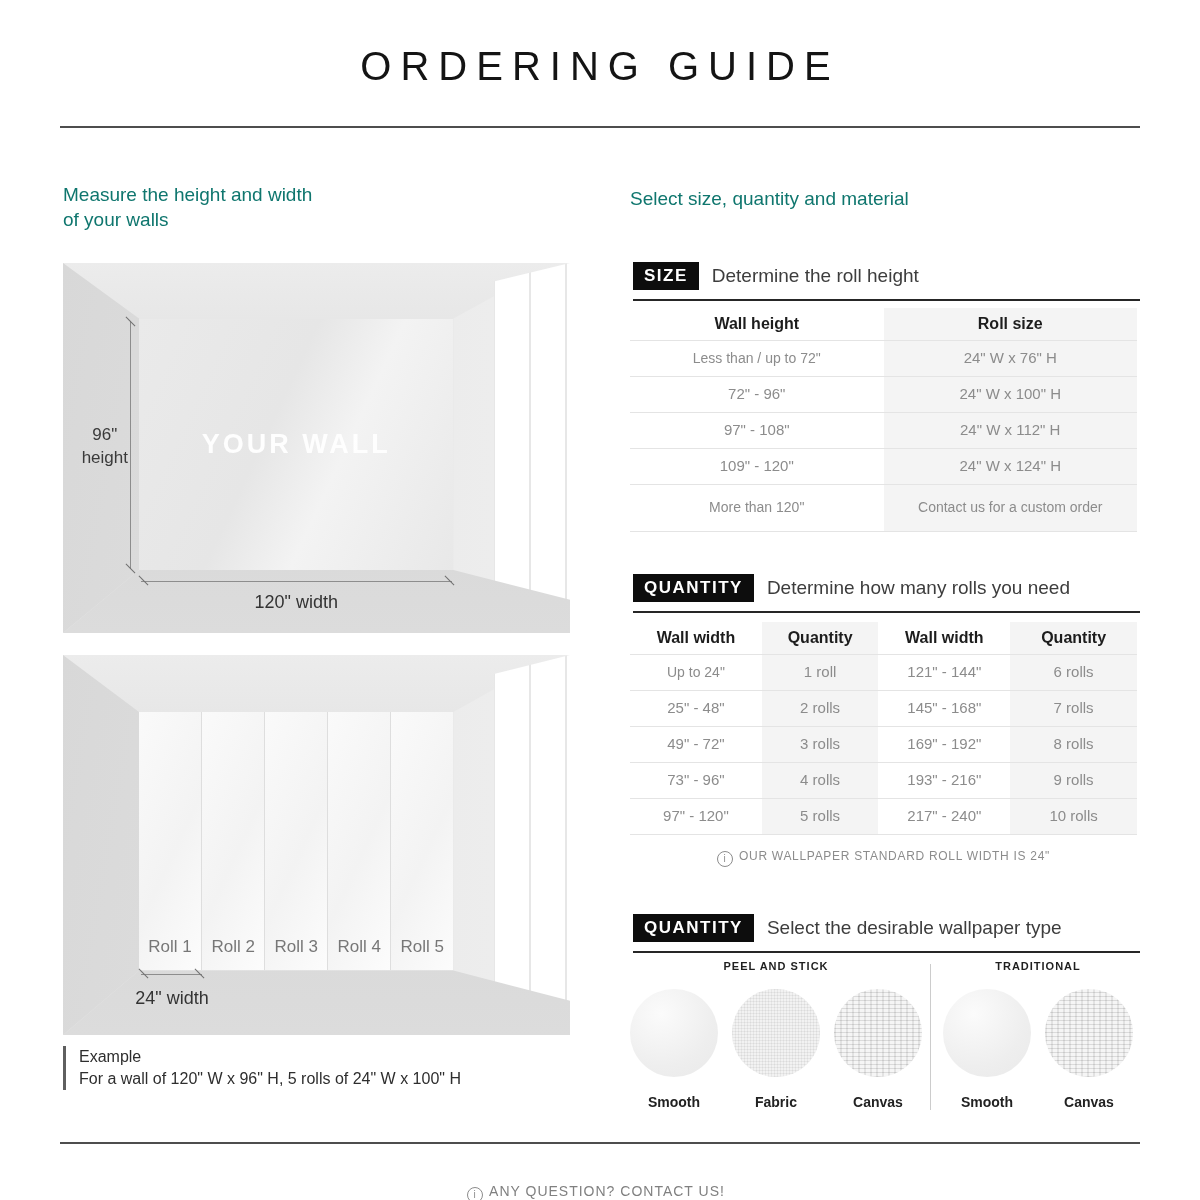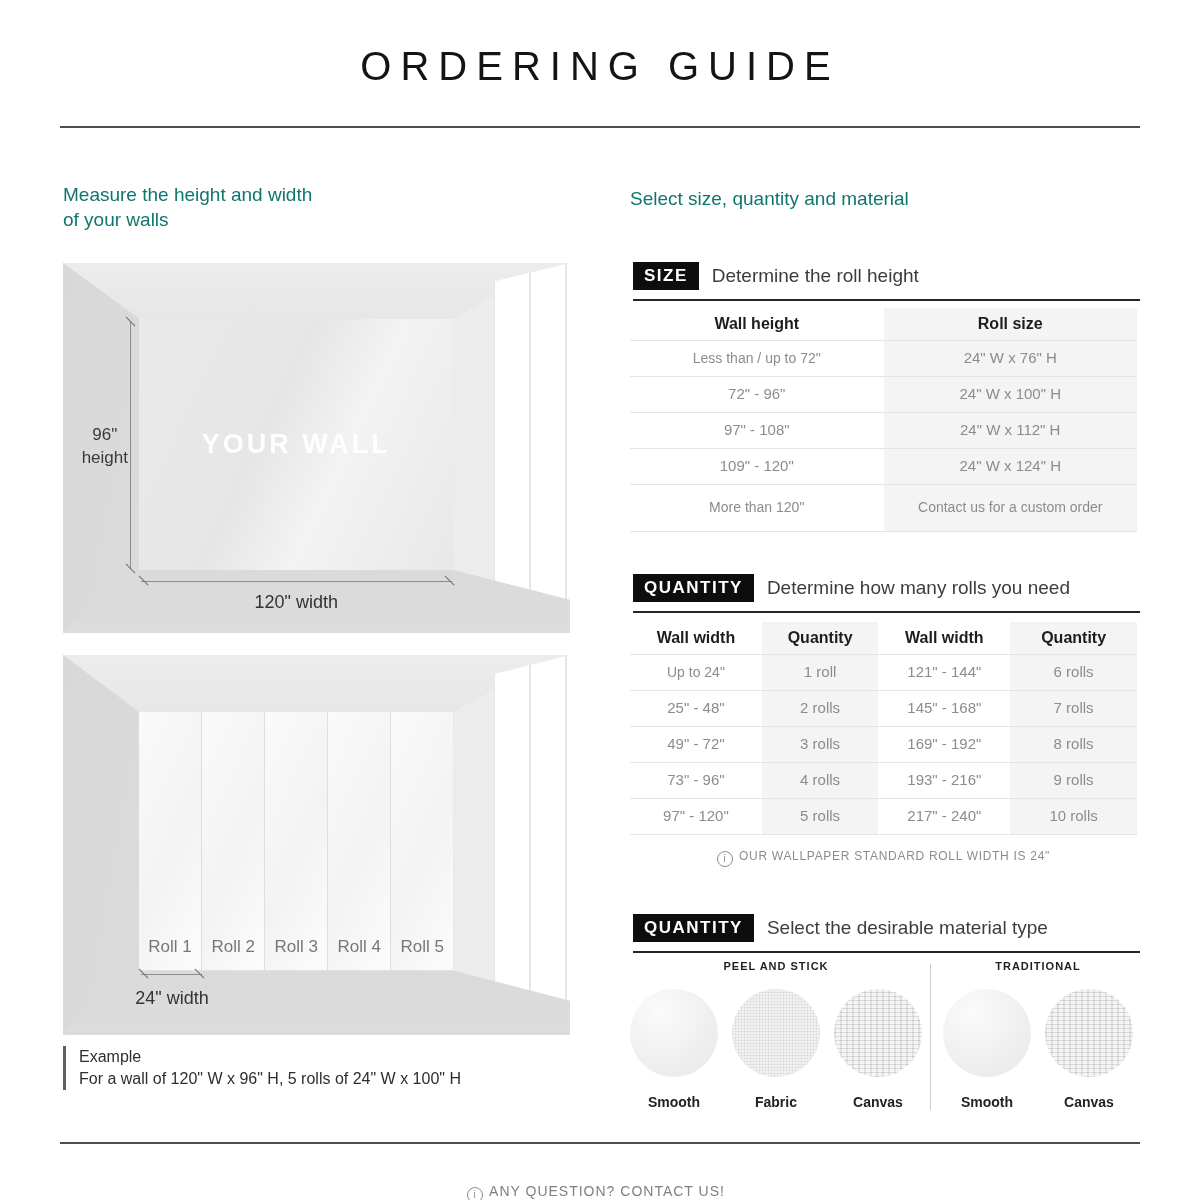--- a/index.html
+++ b/index.html
@@ -263,21 +263,21 @@
       <div class="cell c25 shade">10 rolls</div>
     </div>
   </div>
 
   <div class="note">
     <span class="info-dot">i</span><span>OUR WALLPAPER STANDARD ROLL WIDTH IS 24"</span>
   </div>
 
   <div class="section-header sh-mat">
     <span class="badge">QUANTITY</span>
-    <span class="section-title">Select the desirable material type</span>
+    <span class="section-title">Select the desirable wallpaper type</span>
   </div>
   <div class="materials">
     <div class="mat-group mg-peel">
       <div class="group-title">PEEL AND STICK</div>
       <div class="swatch-row">
         <div class="swatch">
           <div class="circle tex-smooth"></div>
           <div class="swatch-label">Smooth</div>
         </div>
         <div class="swatch">

